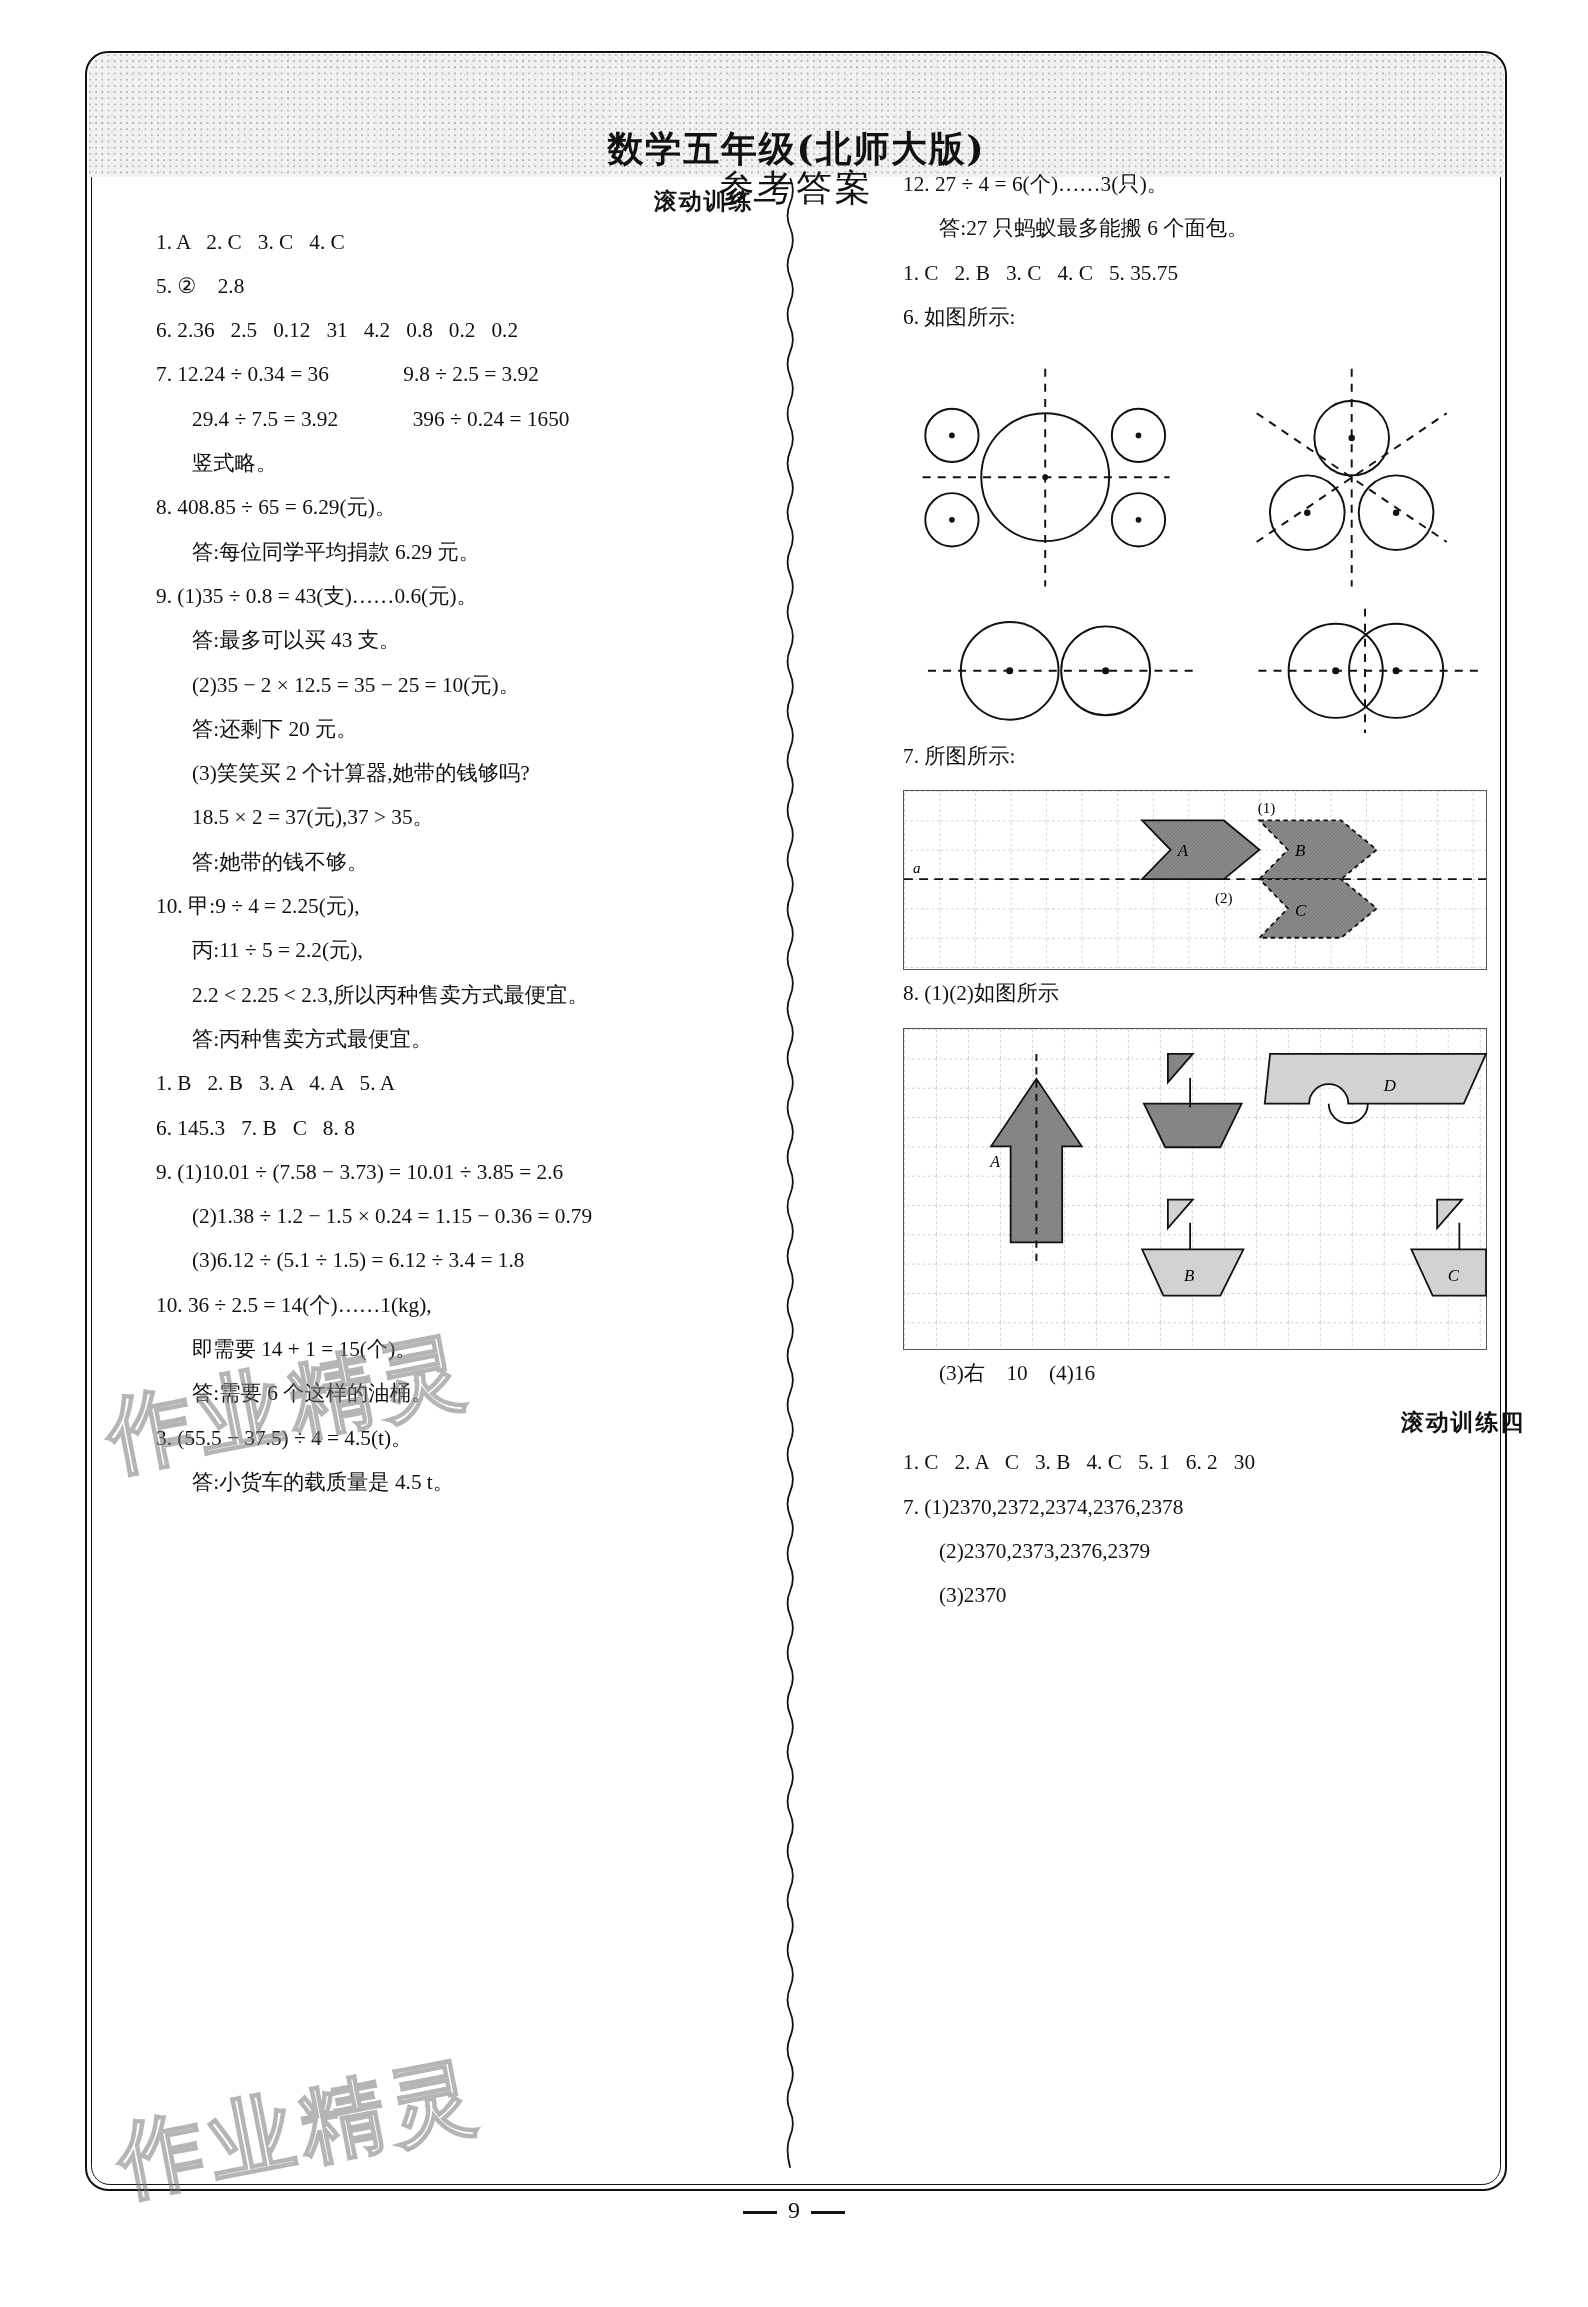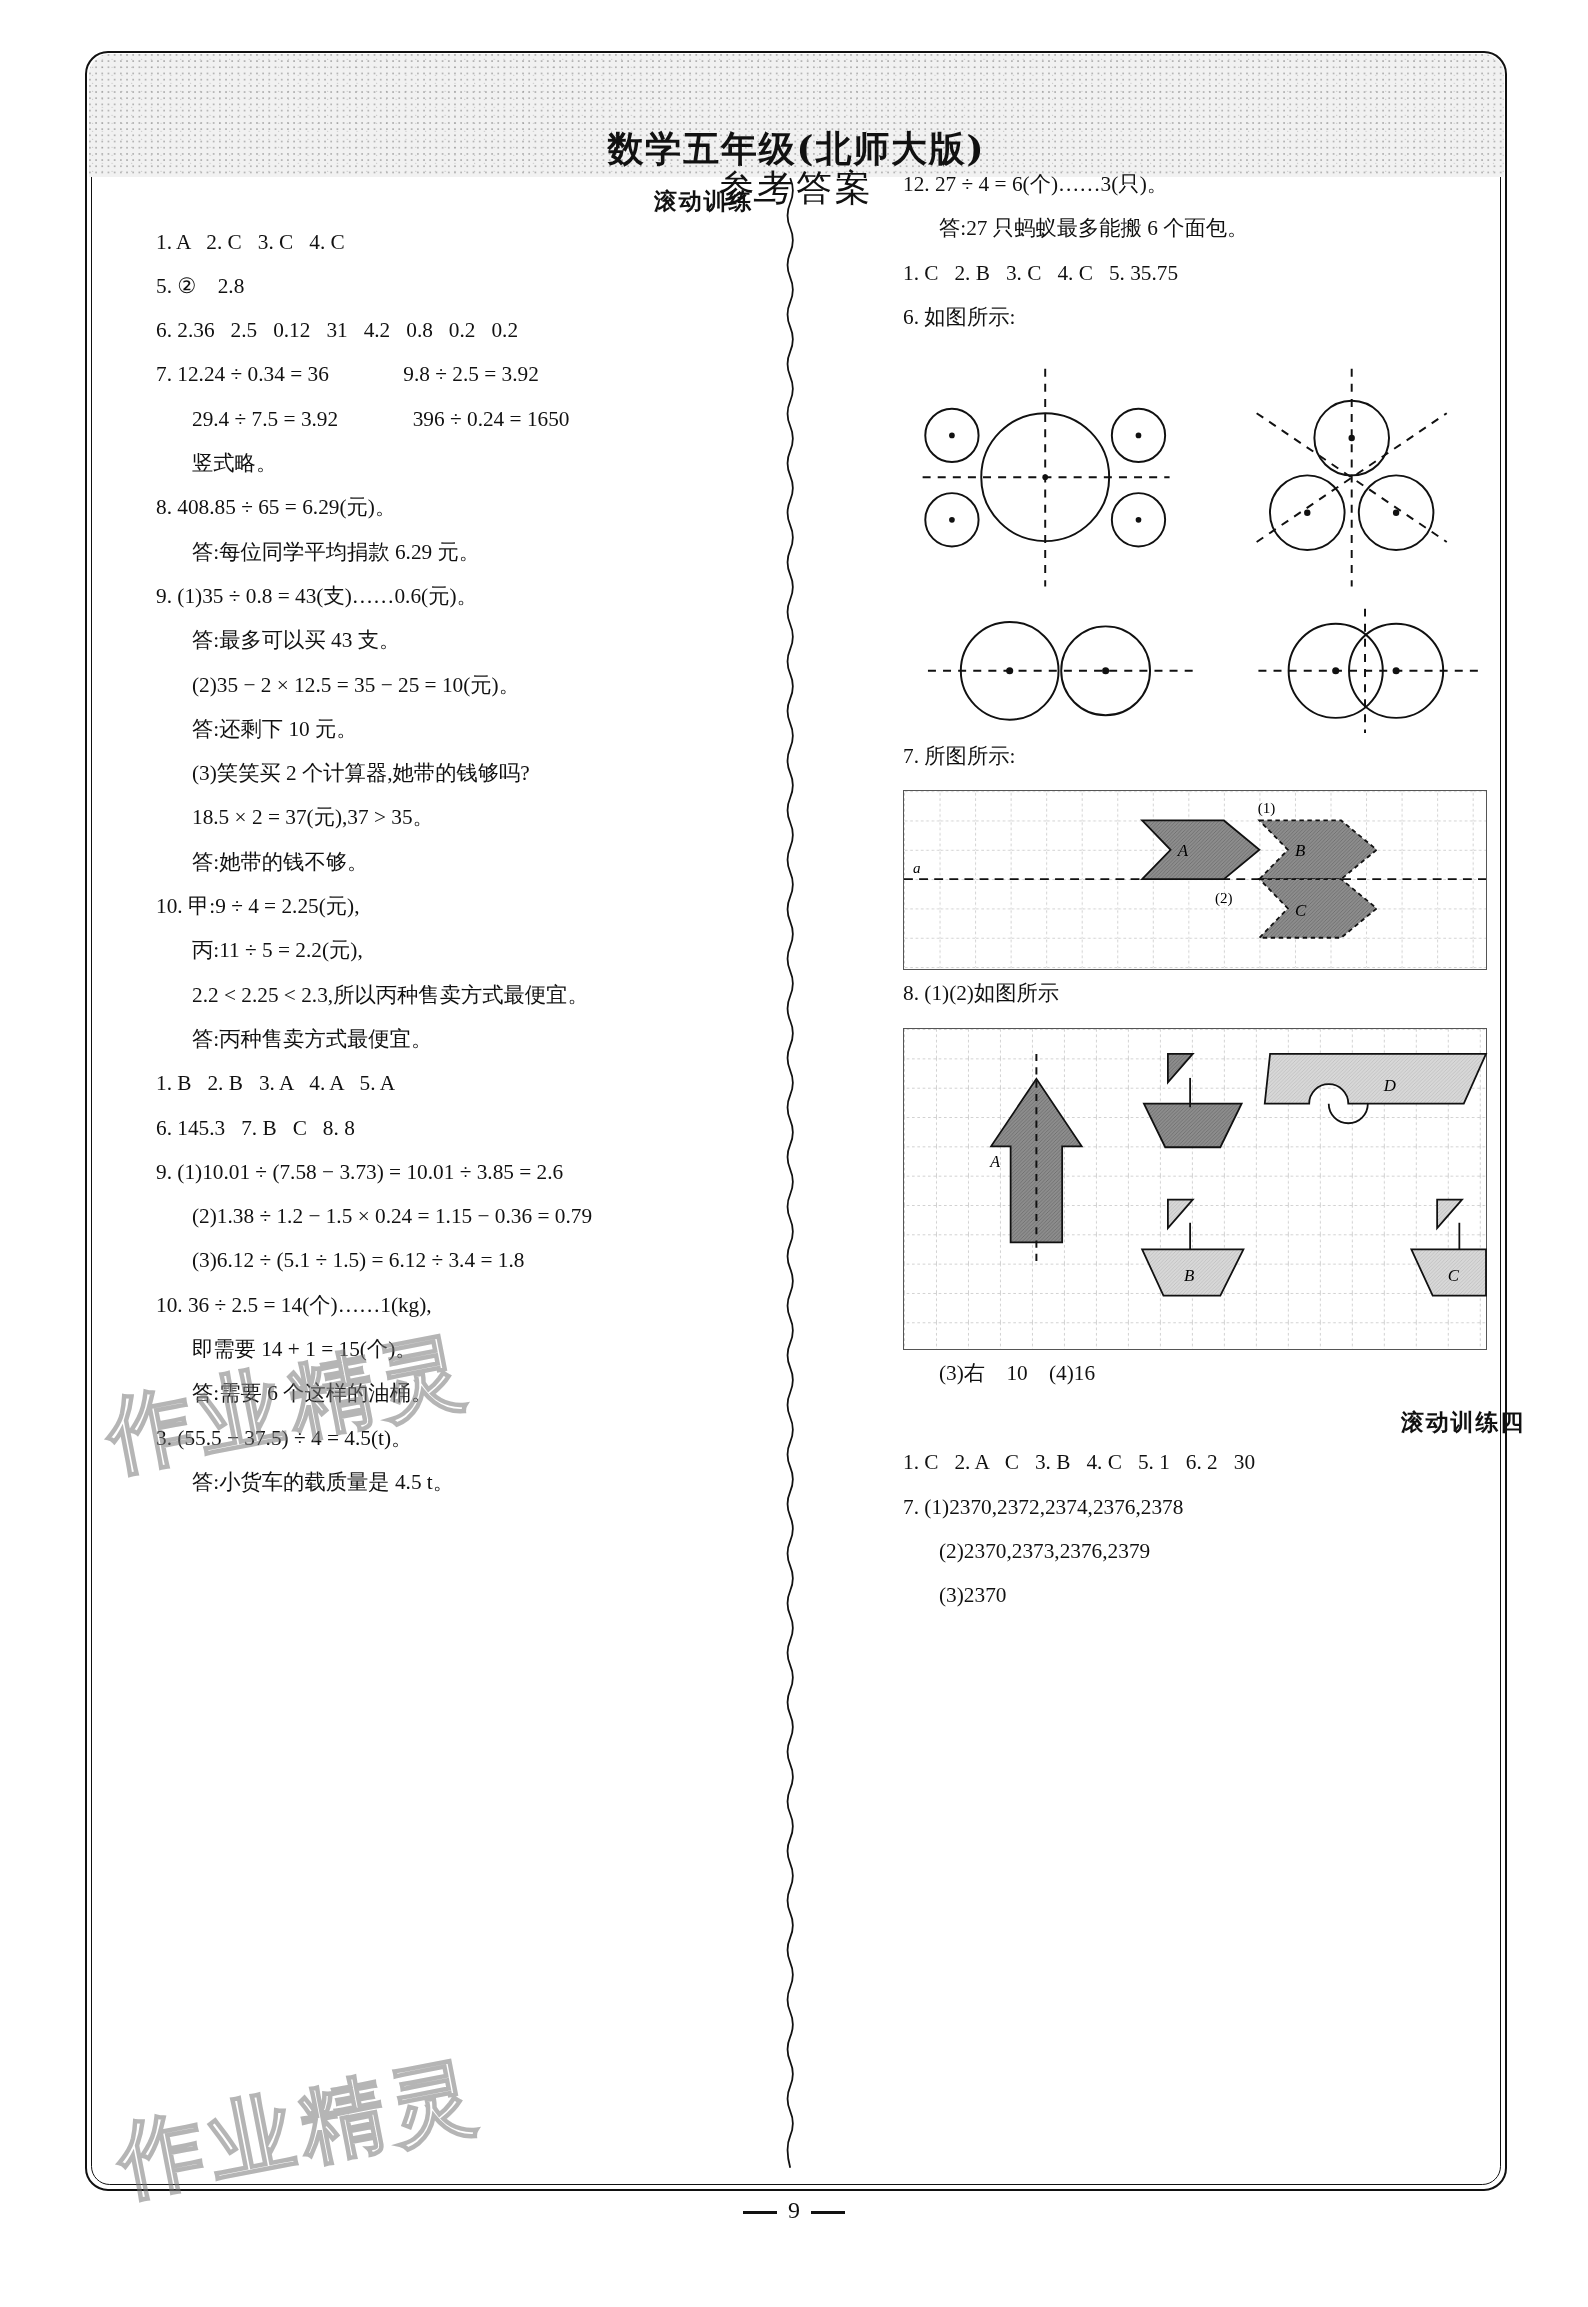--- a/index.html
+++ b/index.html
@@ -127,21 +127,21 @@
     <div class="ln">5. ②    2.8</div>
     <div class="ln">6. 2.36   2.5   0.12   31   4.2   0.8   0.2   0.2</div>
     <div class="ln">7. 12.24 ÷ 0.34 = 36              9.8 ÷ 2.5 = 3.92</div>
     <div class="ln ind">29.4 ÷ 7.5 = 3.92              396 ÷ 0.24 = 1650</div>
     <div class="ln ind">竖式略。</div>
     <div class="ln">8. 408.85 ÷ 65 = 6.29(元)。</div>
     <div class="ln ind">答:每位同学平均捐款 6.29 元。</div>
     <div class="ln">9. (1)35 ÷ 0.8 = 43(支)……0.6(元)。</div>
     <div class="ln ind">答:最多可以买 43 支。</div>
     <div class="ln ind">(2)35 − 2 × 12.5 = 35 − 25 = 10(元)。</div>
-    <div class="ln ind">答:还剩下 10 元。</div>
+    <div class="ln ind">答:还剩下 20 元。</div>
     <div class="ln ind">(3)笑笑买 2 个计算器,她带的钱够吗?</div>
     <div class="ln ind">18.5 × 2 = 37(元),37 &gt; 35。</div>
     <div class="ln ind">答:她带的钱不够。</div>
     <div class="ln">10. 甲:9 ÷ 4 = 2.25(元),</div>
     <div class="ln ind">丙:11 ÷ 5 = 2.2(元),</div>
     <div class="ln ind">2.2 &lt; 2.25 &lt; 2.3,所以丙种售卖方式最便宜。</div>
     <div class="ln ind">答:丙种售卖方式最便宜。</div>
 
 
     <div class="ln">1. B   2. B   3. A   4. A   5. A</div>

